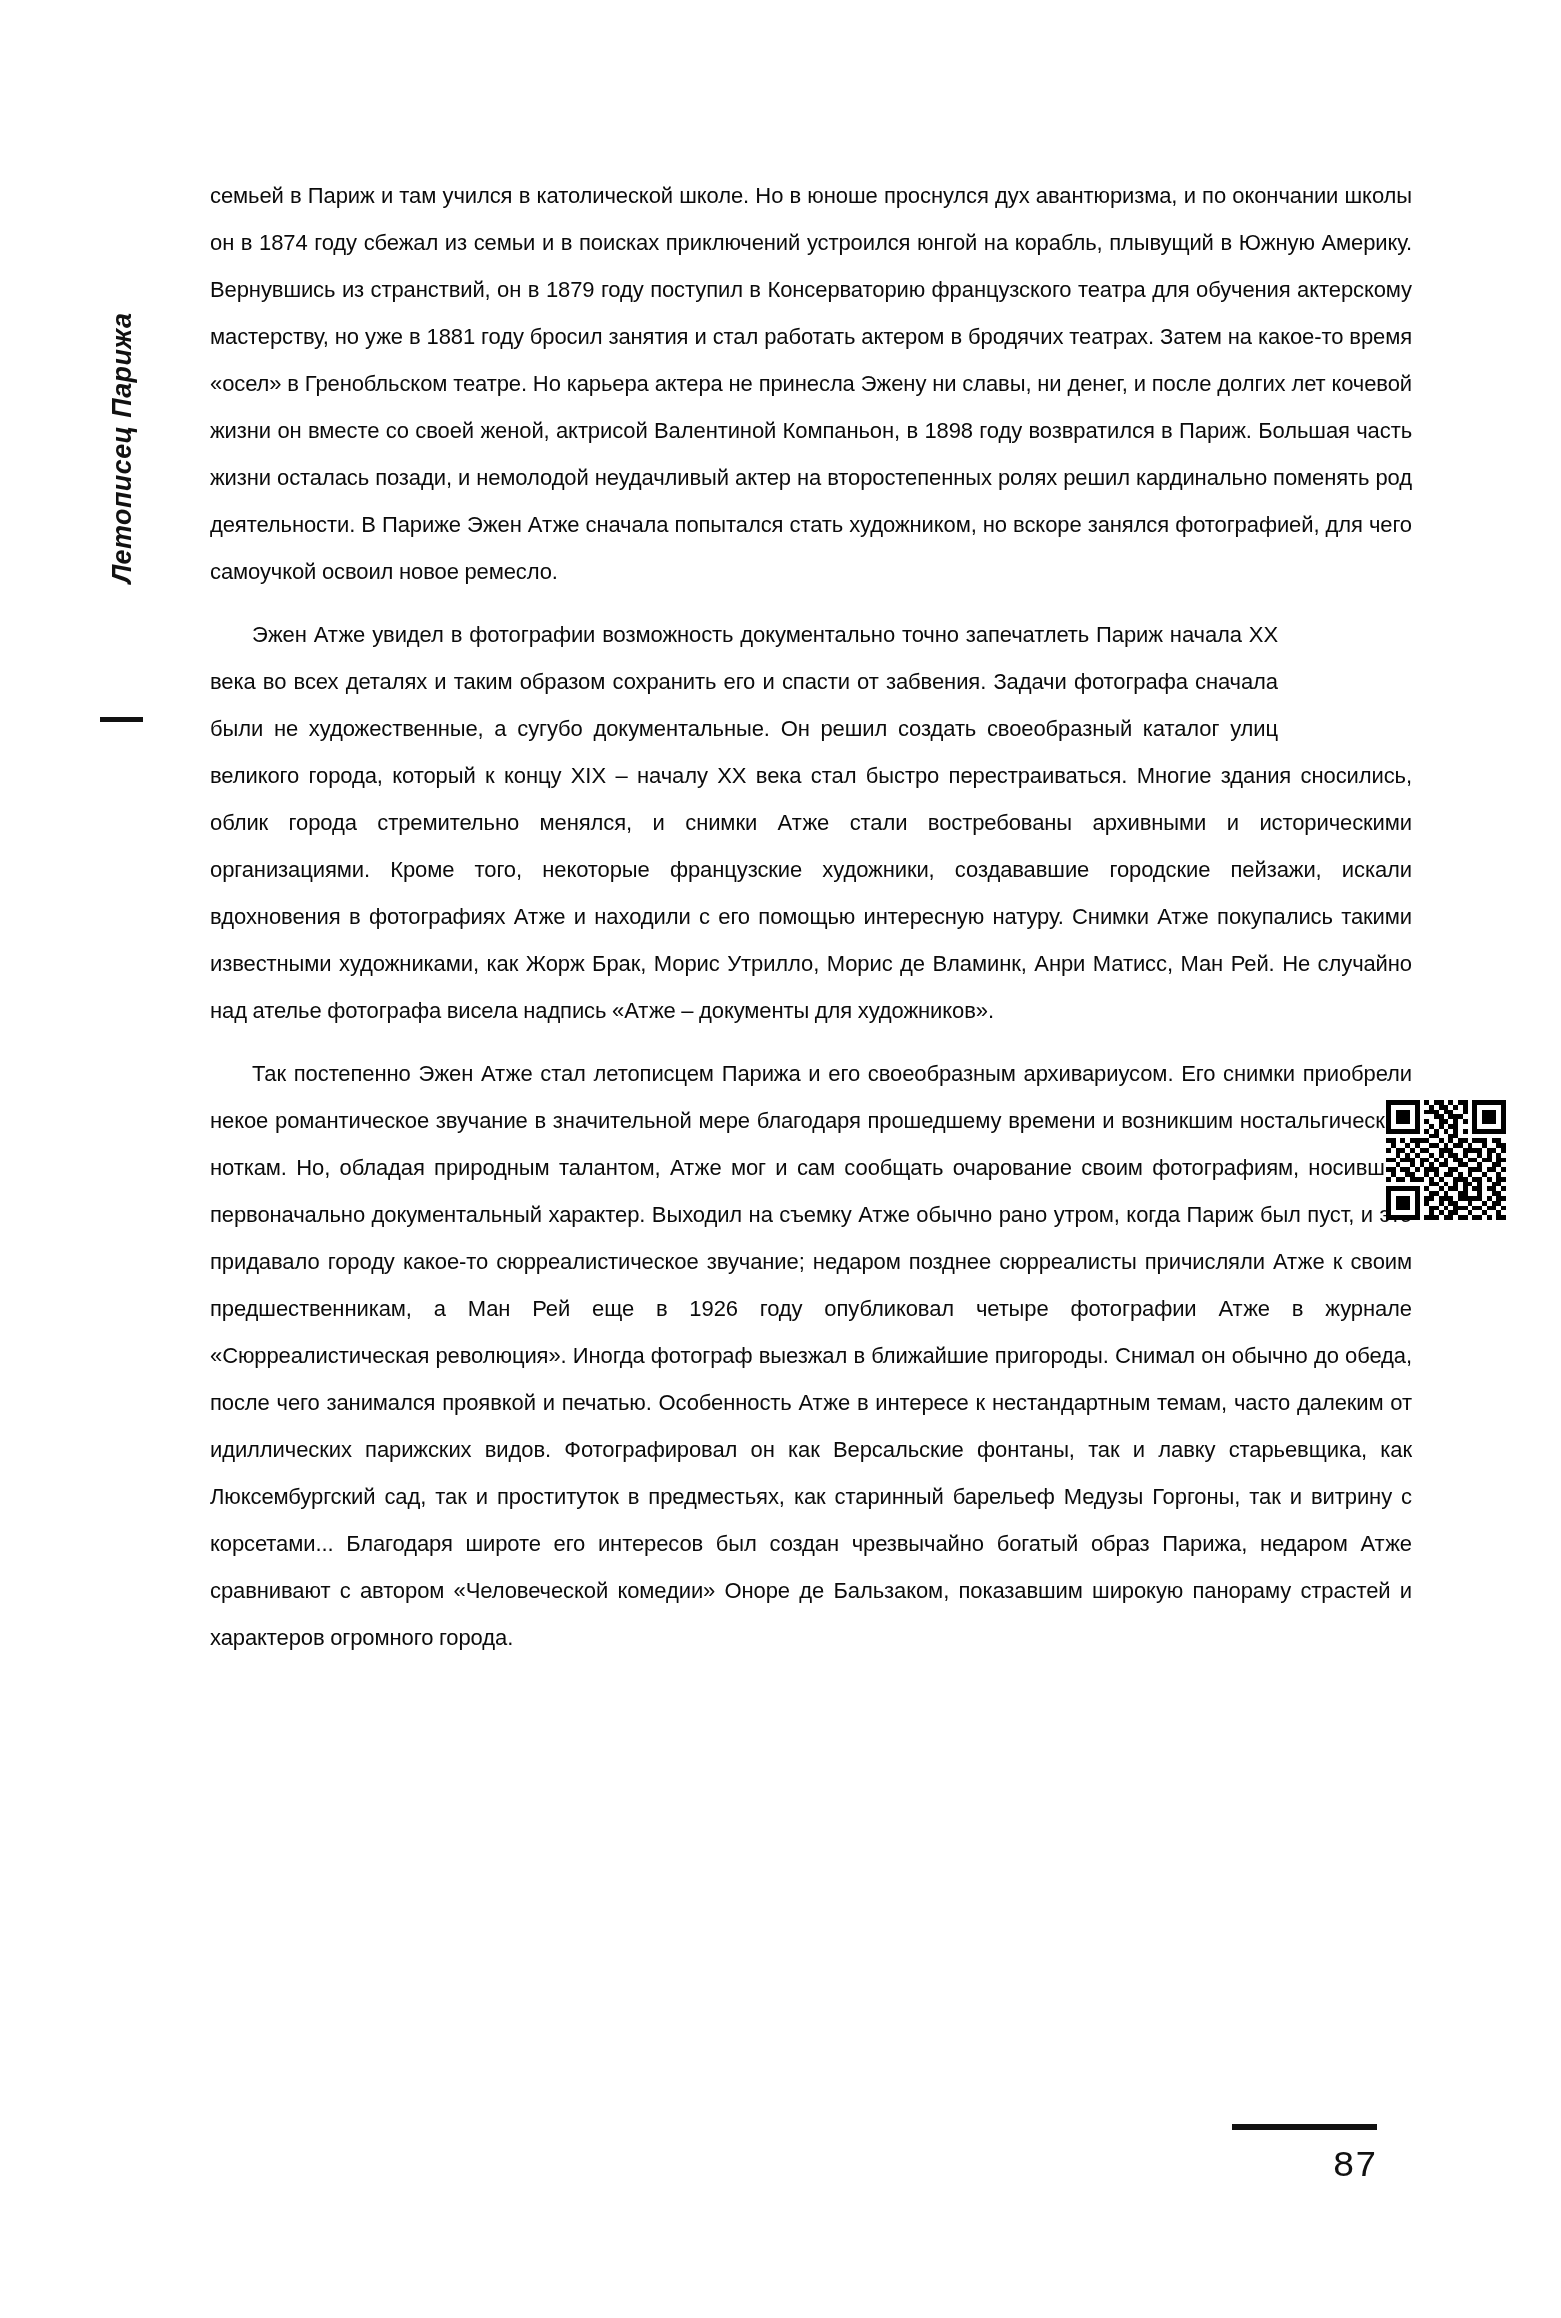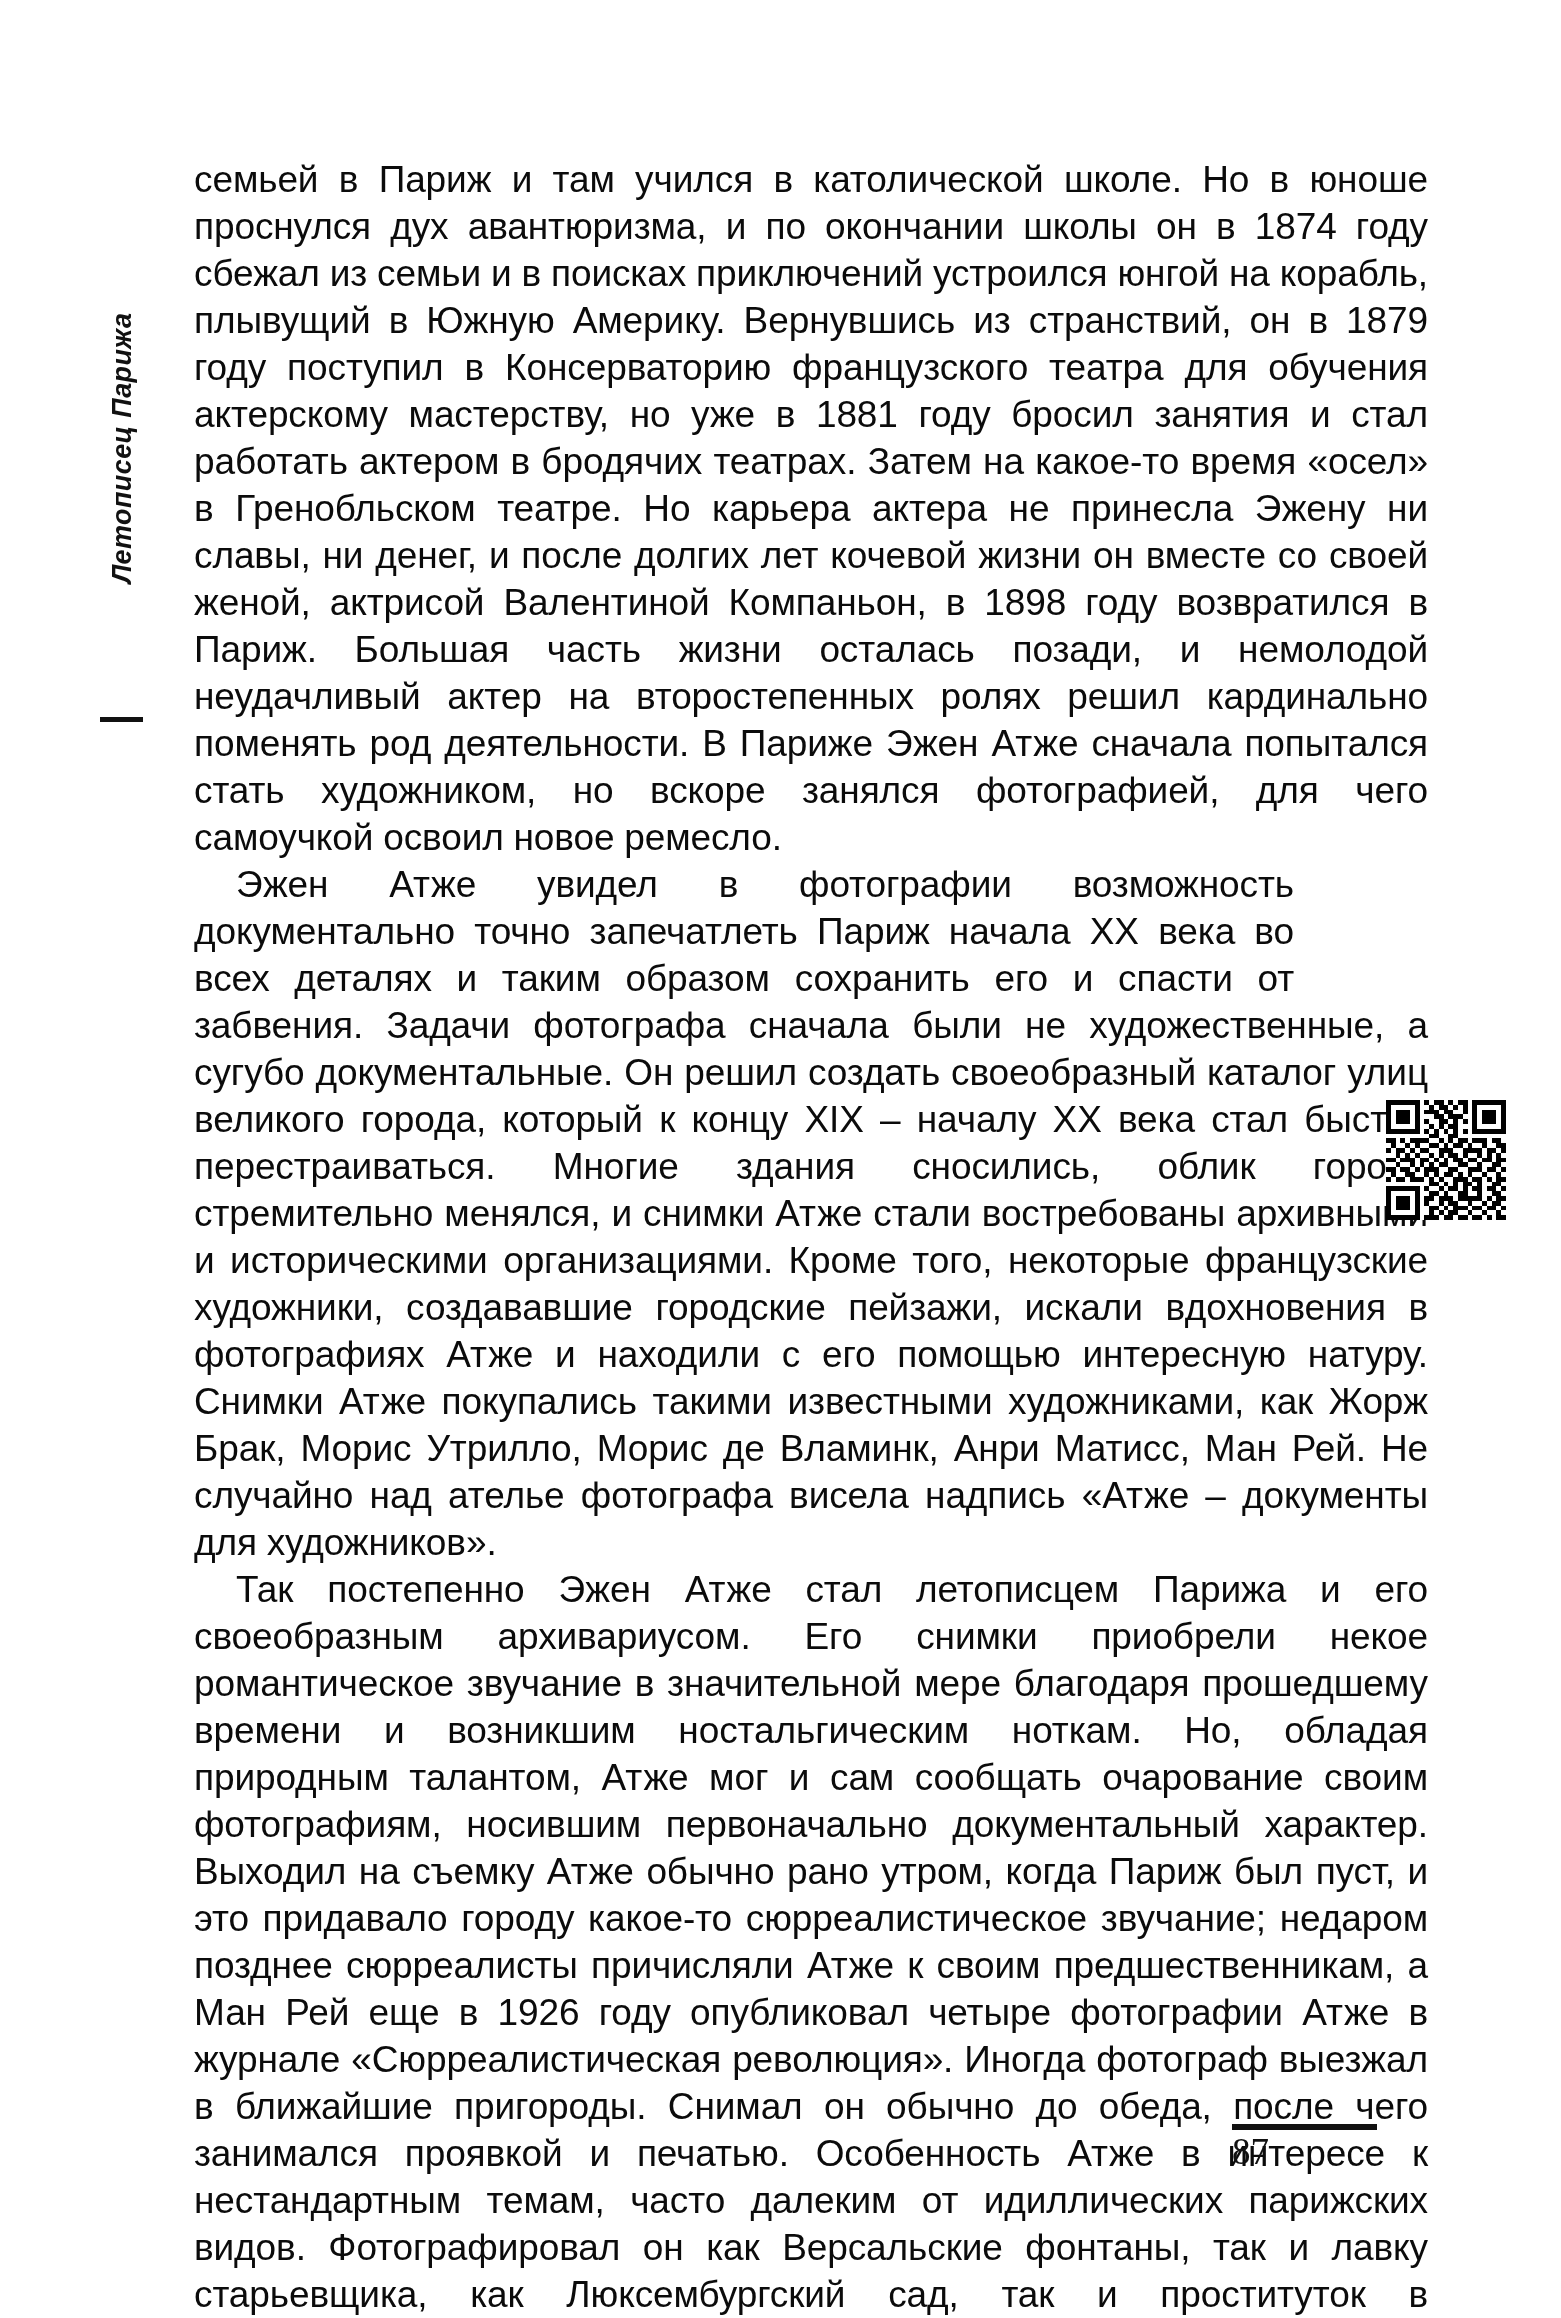--- a/index.html
+++ b/index.html
@@ -55,25 +55,25 @@
   }
 
   
   .text-column {
     position: absolute;
     left: 194px;
     top: 156px;
     width: 1234px;
   }
   .para {
-    margin: 0;
+    margin: 16px;
     text-align: justify;
     text-align-last: left;
     font-family: "Liberation Sans", sans-serif;
-    font-size: 37px;
+    font-size: 22px;
     line-height: 47px;
     letter-spacing: -0.1px;
     word-spacing: -0.4px;
     color: #0b0b0b;
     hyphens: manual;
   }
   .para + .para { margin-top: 0; }
   .para.indent { text-indent: 42px; }
 
   
@@ -102,24 +102,24 @@
     top: 2124px;
     width: 212px;
   }
   .folio-rule {
     width: 145px;
     height: 5.6px;
     background: #111111;
     margin-left: 0;
   }
   .folio-number {
-    margin-top: 1px;
-    text-align: left;
+    margin-top: 15px;
+    text-align: right;
     width: 145px;
-    font-family: Liberation Serif, serif;
+    font-family: Liberation Mono, monospace;
     font-size: 37px;
     line-height: 42px;
     color: #111111;
   }
 </style>
 </head>
 <body>
 
 <div class="page">
 

